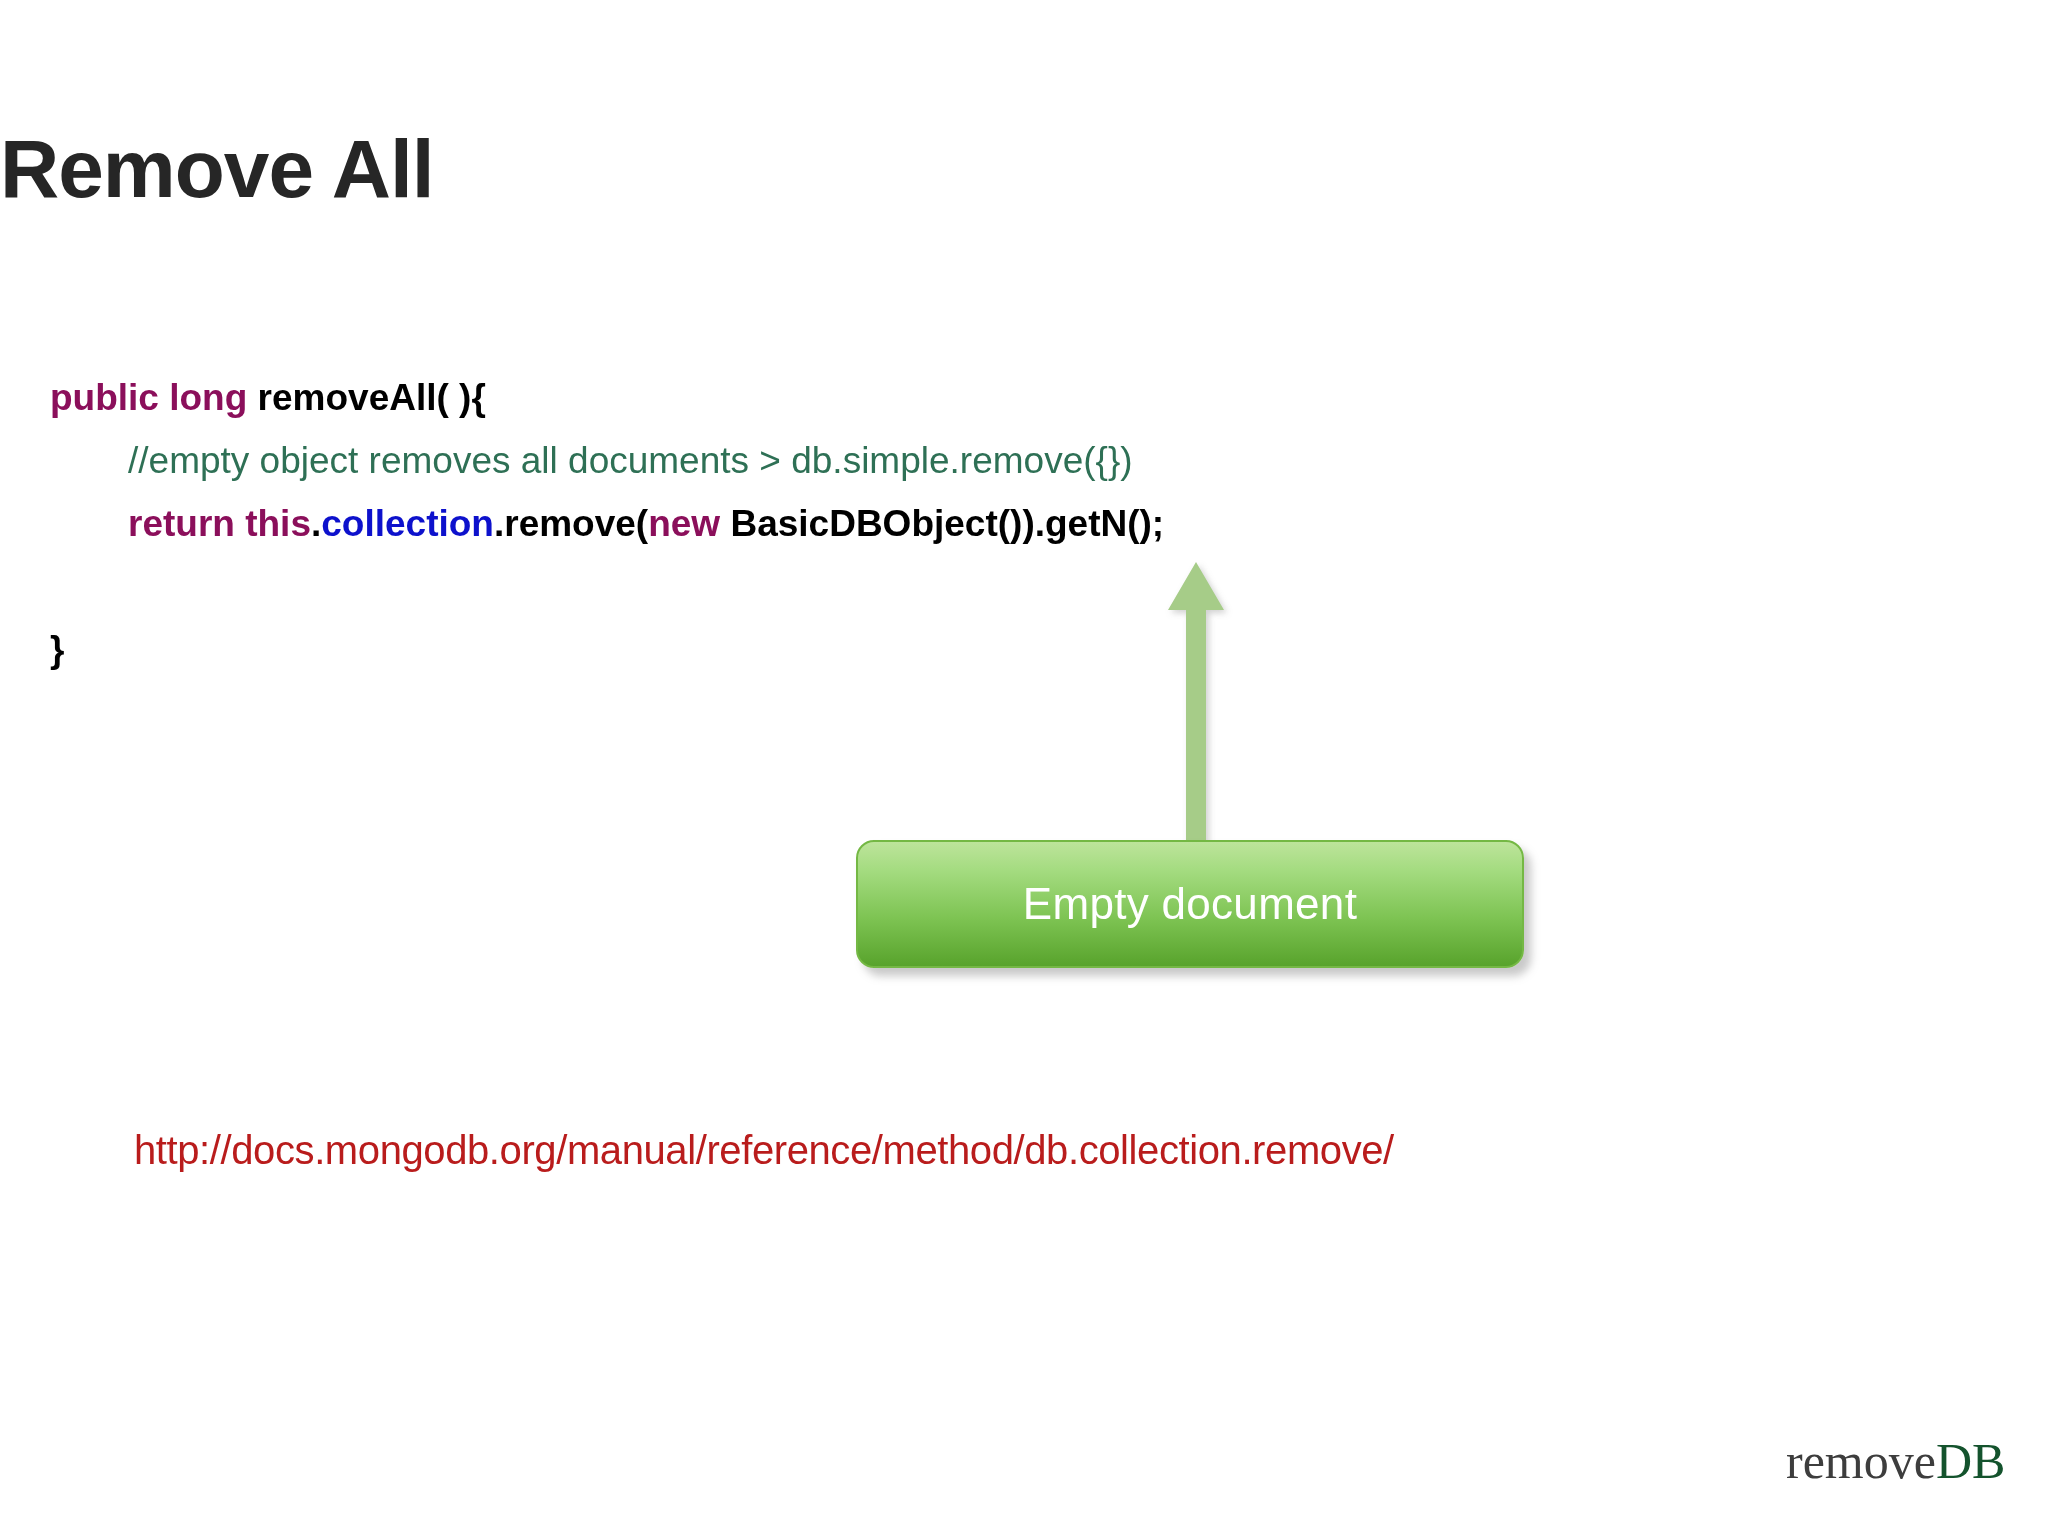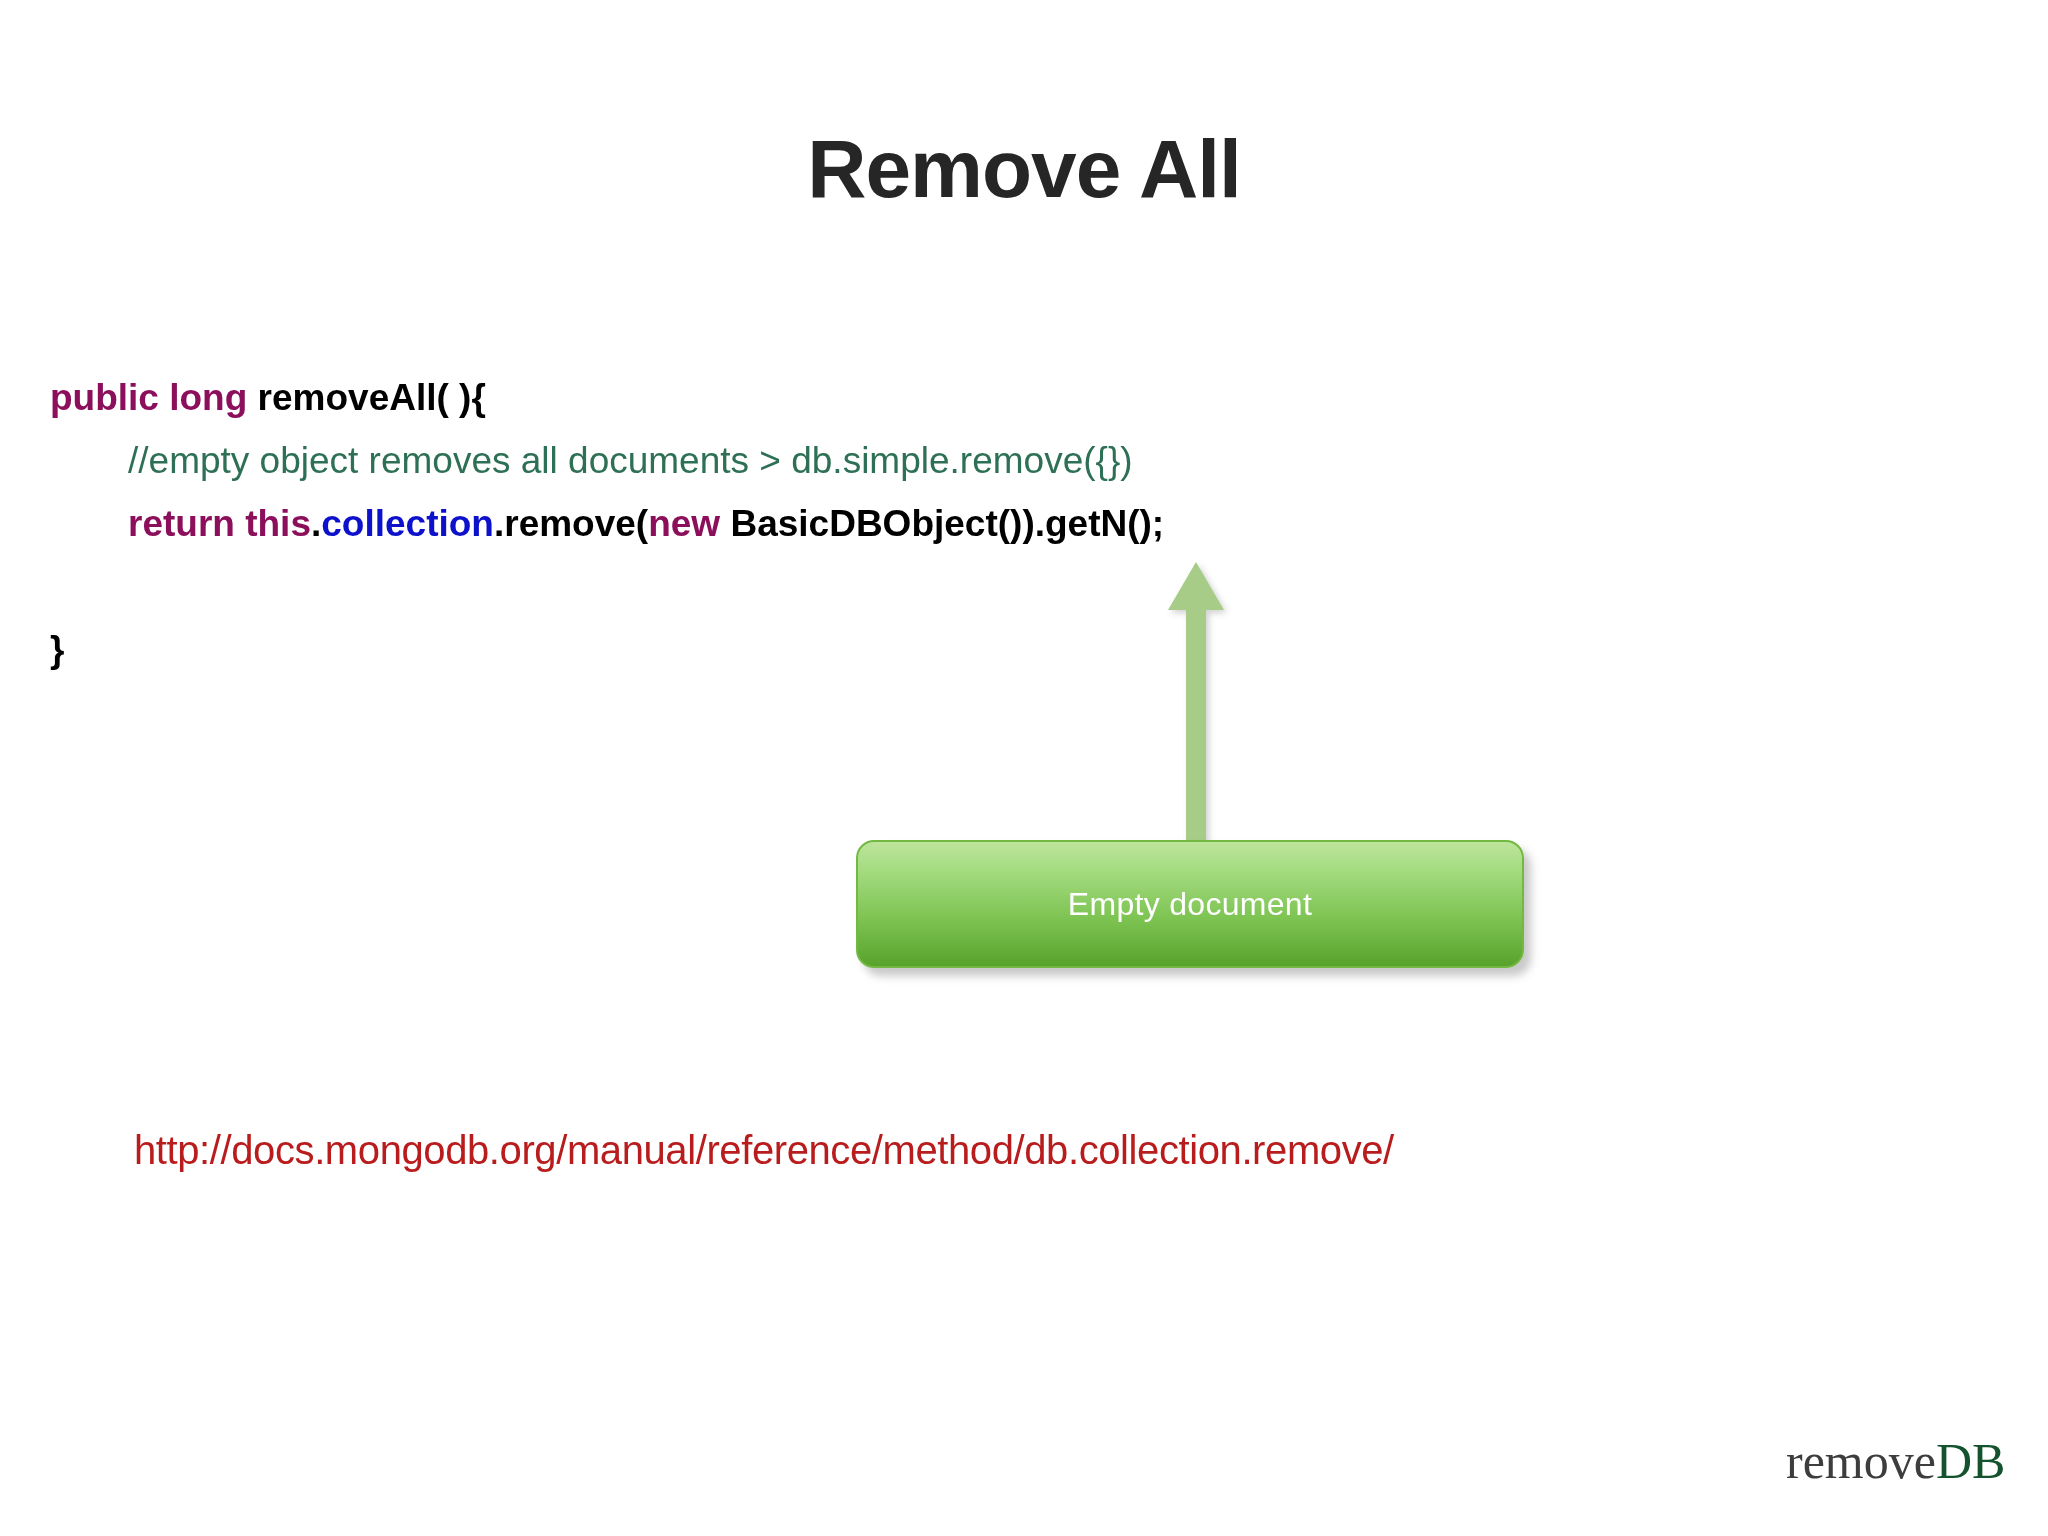--- a/index.html
+++ b/index.html
@@ -15,21 +15,20 @@
     font-family: "Liberation Sans", sans-serif;
     background: #ffffff;
   }
 
   
   .slide-title {
     position: absolute;
     left: 0;
     top: 128px;
     width: 2048px;
-    text-align: center;
     font-family: "Liberation Sans", sans-serif;
     font-size: 82px;
     font-weight: bold;
     color: #262626;
     letter-spacing: -1px;
     line-height: 1;
   }
 
   
   .code-block {
@@ -79,21 +78,21 @@
     border: 2px solid #74B844;
     box-shadow: 7px 8px 9px rgba(120,120,120,0.40);
     display: flex;
     align-items: center;
     justify-content: center;
     box-sizing: border-box;
   }
   .callout-label {
     color: #ffffff;
     font-family: "Liberation Sans", sans-serif;
-    font-size: 32px;
+    font-size: 44px;
     font-weight: normal;
     letter-spacing: 0.3px;
     line-height: 1;
   }
 
   
   .doc-url {
     position: absolute;
     left: 134px;
     top: 1128px;

